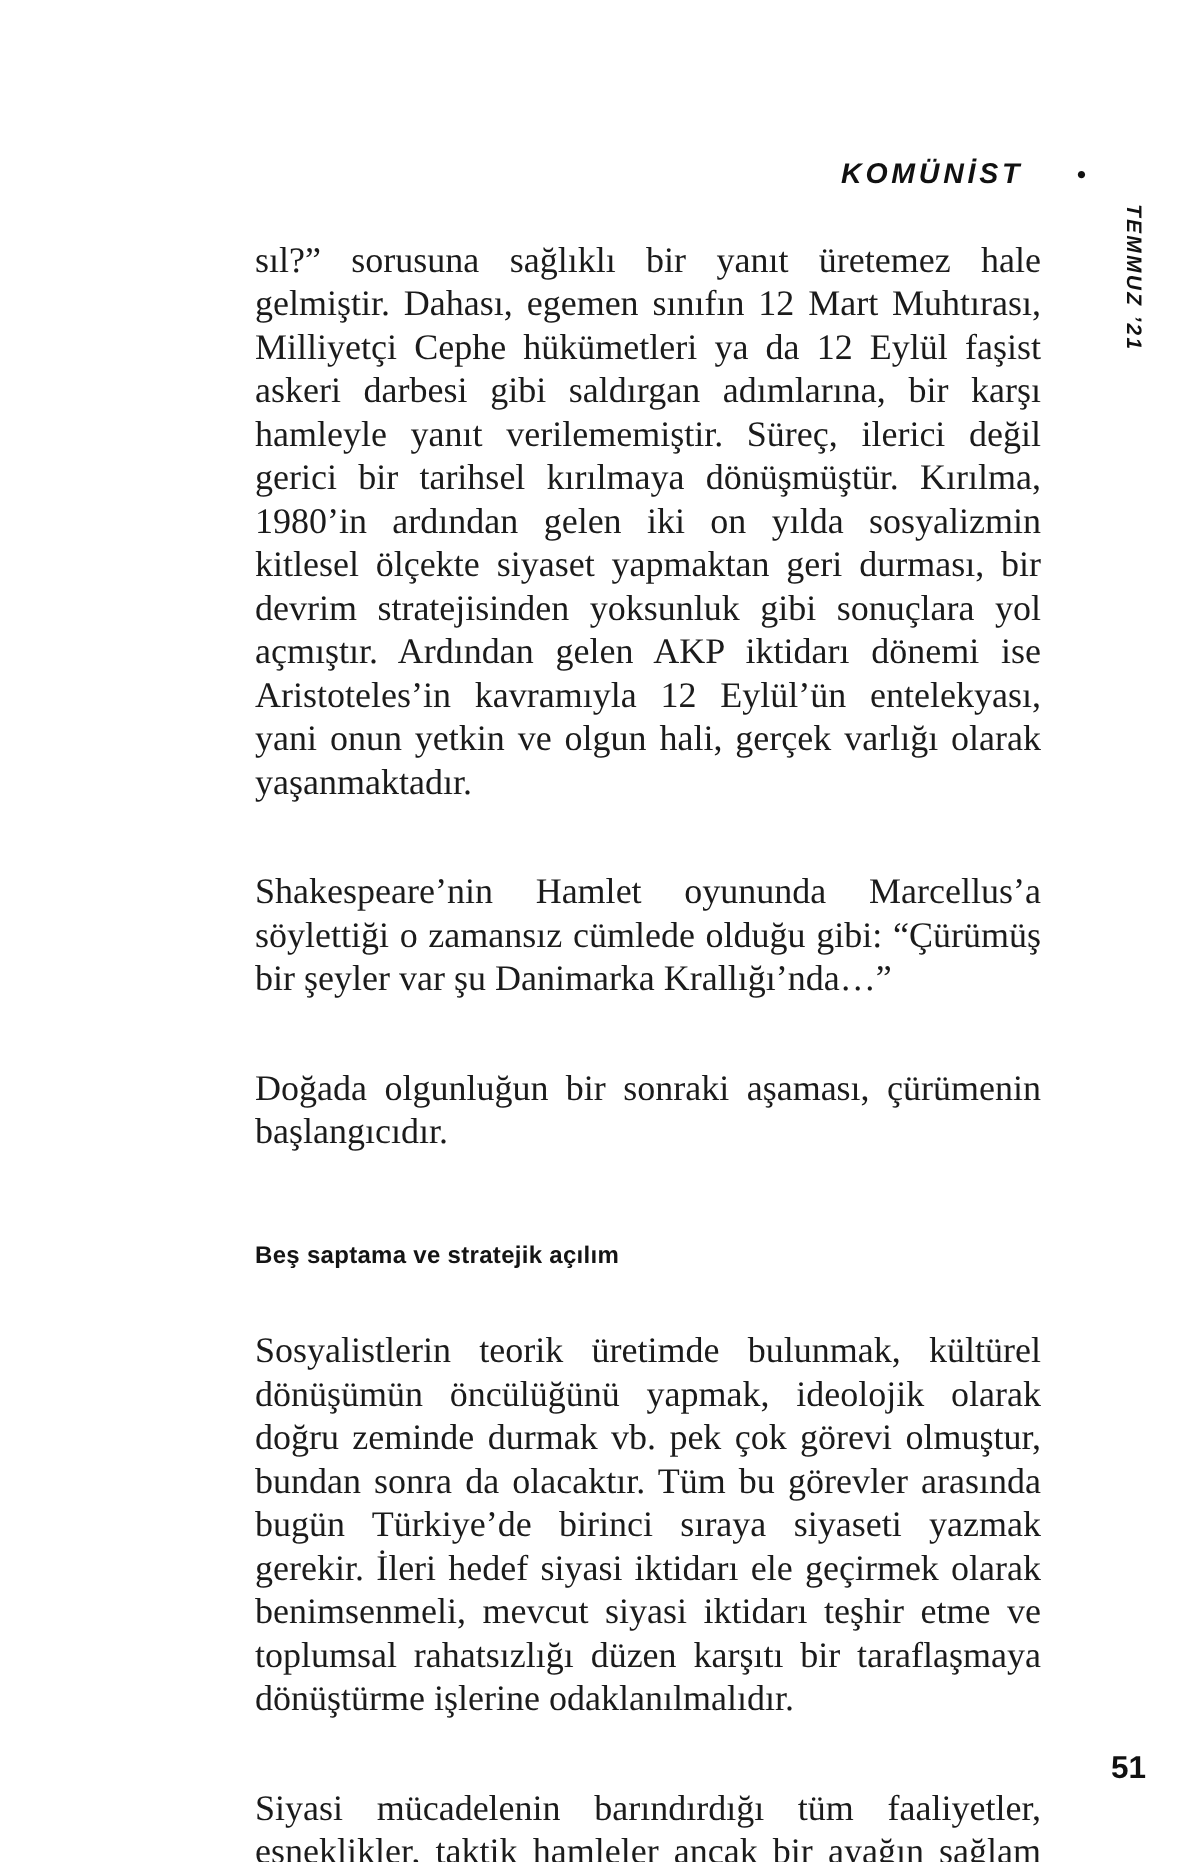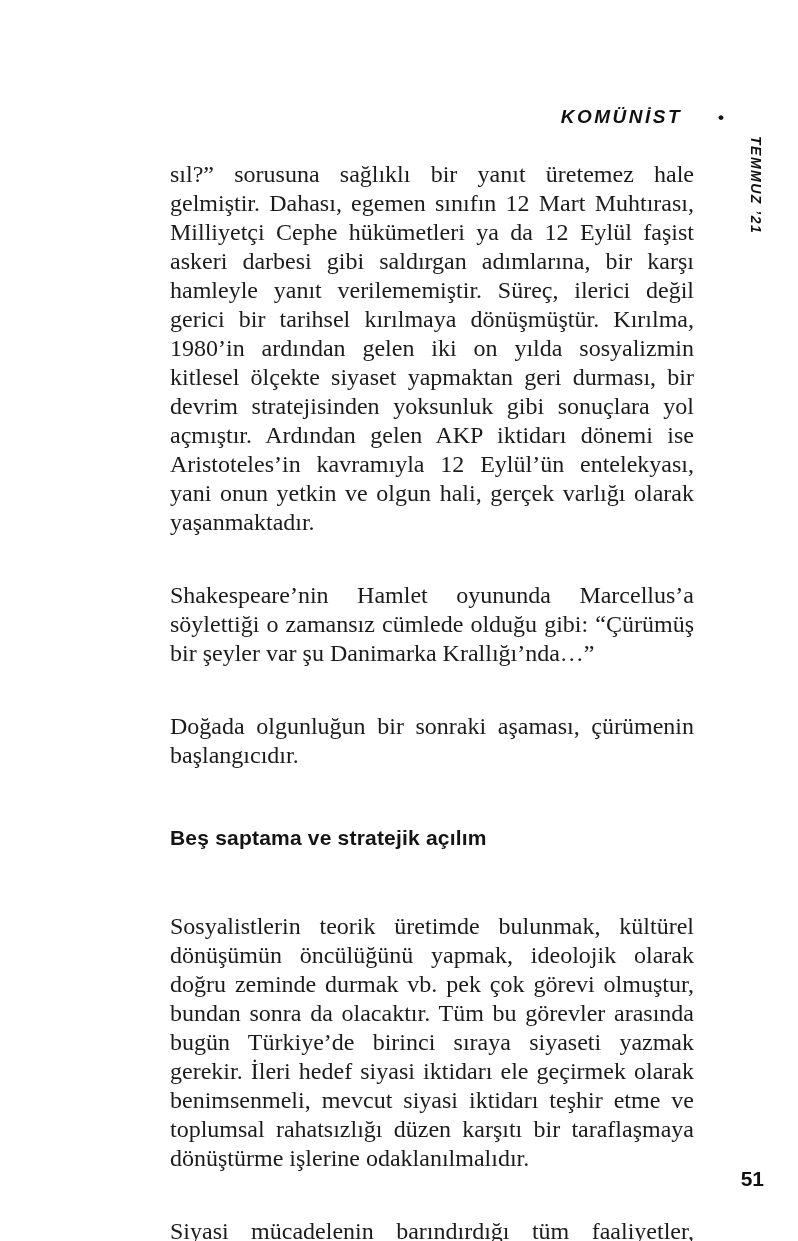--- a/index.html
+++ b/index.html
@@ -59,25 +59,25 @@
   .body-para {
     font-size: 24px;
     line-height: 29px;
     text-align: justify;
     margin-bottom: 12px;
     color: #1b1b1b;
   }
   .section-heading {
     font-family: "Liberation Sans", sans-serif;
     font-weight: 700;
-    font-size: 21px;
+    font-size: 16px;
     line-height: 28px;
     color: #141414;
     margin-top: 22px;
-    margin-bottom: 28px;
+    margin-bottom: 3px;
     letter-spacing: 0.2px;
   }
   .italic { font-style: italic; }
   .page-number {
     position: absolute;
     right: 50px;
     bottom: 66px;
     font-family: "Liberation Sans", sans-serif;
     font-weight: 700;
     font-size: 21px;

